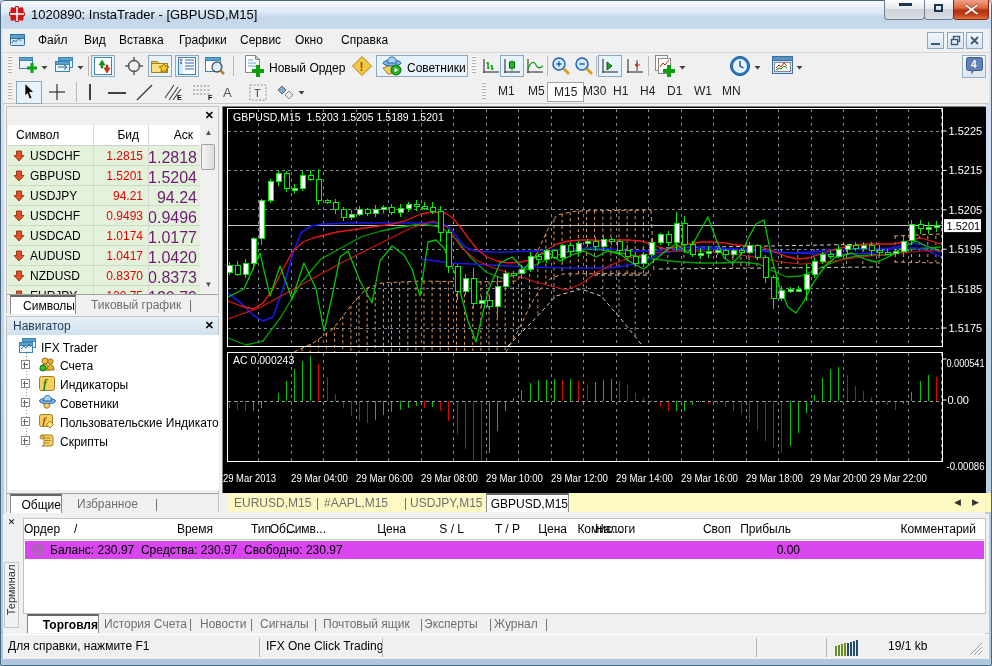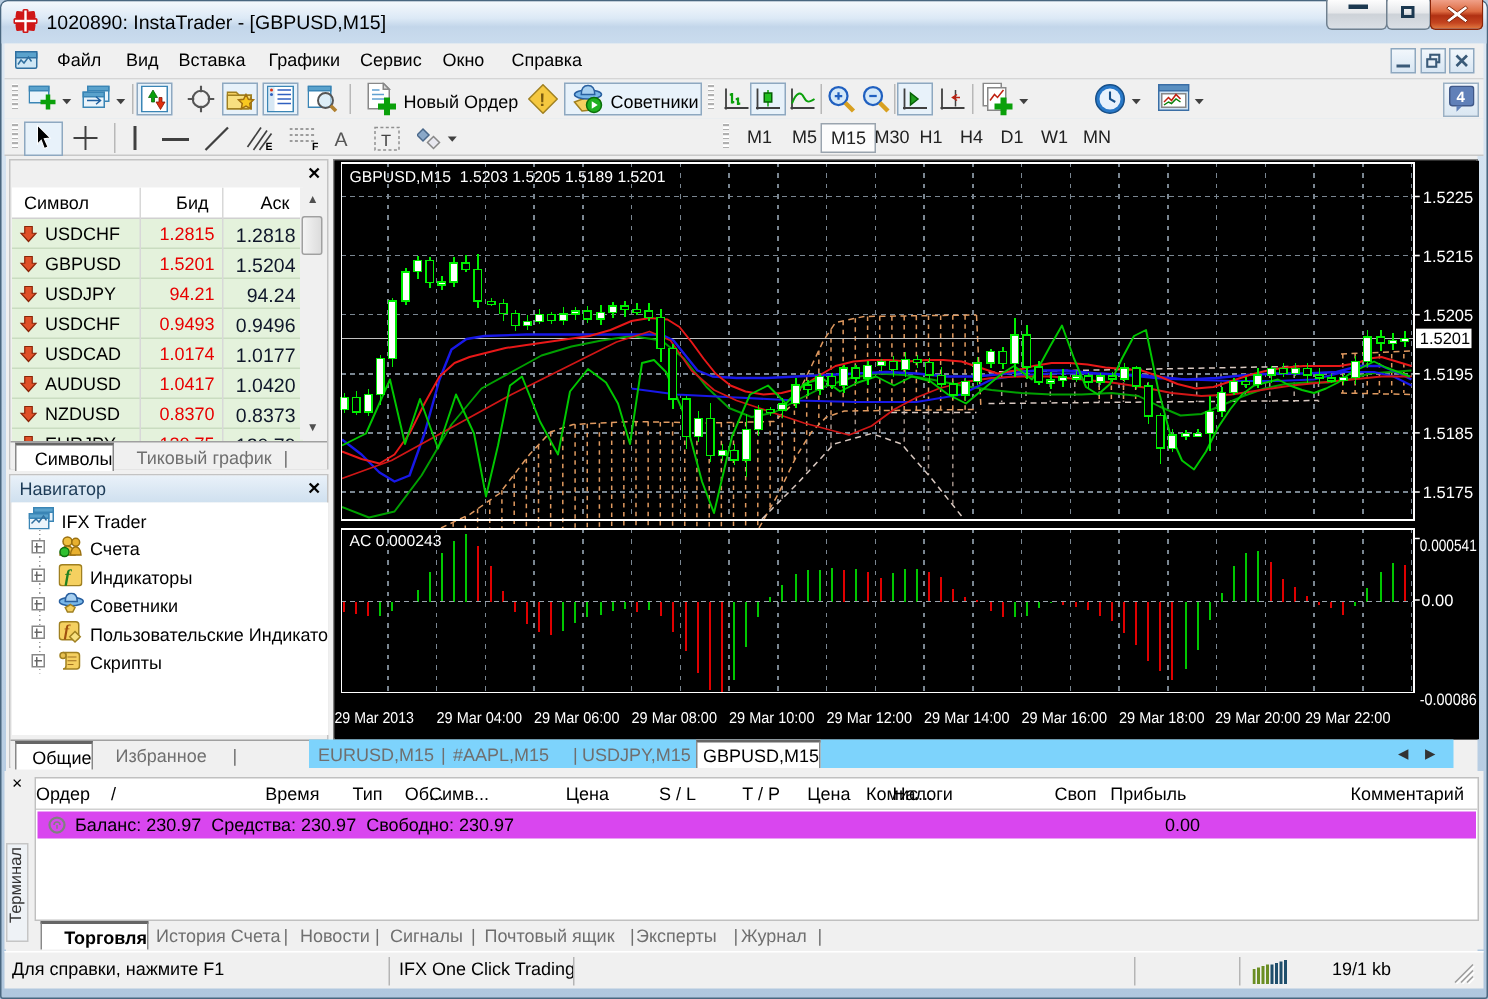--- a/index.html
+++ b/index.html
@@ -30,39 +30,39 @@
 .panel{position:absolute;background:#f0f0f0;border:1px solid #c3c3c3}
 .ptitle{position:absolute;left:0;top:0;right:0;height:18px;background:linear-gradient(180deg,#e9f1f9,#cfe0ef);font-size:12px;color:#1d3b57;padding:2px 0 0 6px}
 .pclose{position:absolute;right:4px;top:2px;font-size:11px;color:#000;font-weight:bold}
 
 #mw{left:6px;top:106px;width:213px;height:207px}
 #mwtable{position:absolute;left:1px;top:18px;width:194px;height:169px;background:#fff;overflow:hidden}
 .mwhead{position:absolute;top:0;height:20px;font-size:12px;color:#000;background:#fff}
 .mwrow{position:absolute;left:0;width:194px;height:20px;background:#e4f2dc;border-bottom:1px solid #c9dcc0}
 .mwsym{position:absolute;left:22px;top:3px;font-size:12px;color:#000}
 .mwbid{position:absolute;right:59px;top:3px;font-size:12px;color:#e80000}
-.mwask{position:absolute;right:5px;top:3px;font-size:13px;color:#0f172a}
+.mwask{position:absolute;right:5px;top:3px;font-size:16px;color:#701a75}
 .mwarrow{position:absolute;left:5px;top:4px;width:12px;height:12px}
 .colline{position:absolute;top:0;bottom:0;width:1px;background:#d8d8d8}
 
 .vscroll{position:absolute;background:#f0f0f0}
 .varrow{position:absolute;left:0;width:100%;height:16px;background:#f0f0f0;color:#505050;font-size:8px;text-align:center;line-height:16px}
 .vthumb{position:absolute;left:1px;background:linear-gradient(90deg,#f4f4f4,#dcdcdc);border:1px solid #a0a0a0;border-radius:2px}
 
 .tabrow{position:absolute;height:19px;font-size:12px}
 .tab-active{position:absolute;top:0;height:19px;background:#fff;border:1px solid #898989;border-top:2px solid #666;border-bottom:none;color:#000;text-align:right}
 .tab-idle{position:absolute;top:3px;color:#6f6f6f}
 
 #nav{left:6px;top:316px;width:213px;height:196px}
 #navbody{position:absolute;left:1px;top:18px;width:211px;height:155px;background:#fff}
 .navitem{position:absolute;left:6px;font-size:12px;color:#000}
 
 #chartwin{position:absolute;left:222px;top:106px;width:763px;height:387px;background:#000;border:1px solid #808080}
 #chartsvg{position:absolute;left:0;top:0}
-#charttabs{position:absolute;left:206px;top:493px;width:763px;height:19px;background:#7dd3fc;font-size:12px}
+#charttabs{position:absolute;left:228px;top:493px;width:763px;height:19px;background:#fef9c3;font-size:12px}
 
 #terminal{position:absolute;left:3px;top:514px;width:986px;height:119px;background:#f0f0f0}
 #termtable{position:absolute;left:20px;top:4px;right:3px;height:96px;background:#fff;border:1px solid #c0c0c0}
 .th{position:absolute;top:3px;font-size:12px;color:#000}
 .balrow{position:absolute;left:1px;top:22px;right:1px;height:18px;background:#d946ef;font-size:12px;font-weight:normal;color:#000}
 #termtabs{position:absolute;left:20px;top:100px;right:3px;height:19px;font-size:12px}
 #termside{position:absolute;left:3px;top:518px;width:17px;height:112px}
 
 #statusbar{position:absolute;left:3px;top:634px;width:986px;height:25px;background:#f0f0f0;border-top:1px solid #fff;font-size:12px;color:#000}
 .ssep{position:absolute;top:3px;width:1px;height:19px;background:#b5b5b5}
@@ -997,21 +997,21 @@
     <div class="tab-active" style="left:258px;width:83px;padding-top:2px">GBPUSD,M15</div>
     <div class="abs" style="right:30px;top:4px;font-size:9px;color:#333">◀</div>
     <div class="abs" style="right:12px;top:4px;font-size:9px;color:#333">▶</div>
   </div>
 <div id="terminal">
     <div class="abs" style="left:2px;top:2px;width:13px;height:13px;font-size:9px;color:#000;text-align:center;line-height:13px">✕</div>
     <div id="termtable">
       <div class="th" style="left:0">Ордер</div>
       <div class="th" style="left:50px">/</div>
       <div class="th" style="left:109px;width:80px;text-align:right">Время</div>
-      <div class="th" style="left:159px;width:72px;text-align:right">Тип</div>
+      <div class="th" style="left:159px;width:88px;text-align:right">Тип</div>
       <div class="th" style="left:192px;width:80px;text-align:right">Об...</div>
       <div class="th" style="left:242px;width:80px;text-align:center">Симв...</div>
       <div class="th" style="left:302px;width:80px;text-align:right">Цена</div>
       <div class="th" style="left:360px;width:80px;text-align:right">S / L</div>
       <div class="th" style="left:416px;width:80px;text-align:right">T / P</div>
       <div class="th" style="left:463px;width:80px;text-align:right">Цена</div>
       <div class="th" style="left:518px;width:80px;text-align:right">Комис...</div>
       <div class="th" style="left:571px;width:80px;text-align:left">Налоги</div>
       <div class="th" style="left:627px;width:80px;text-align:right">Своп</div>
       <div class="th" style="left:687px;width:80px;text-align:right">Прибыль</div>

